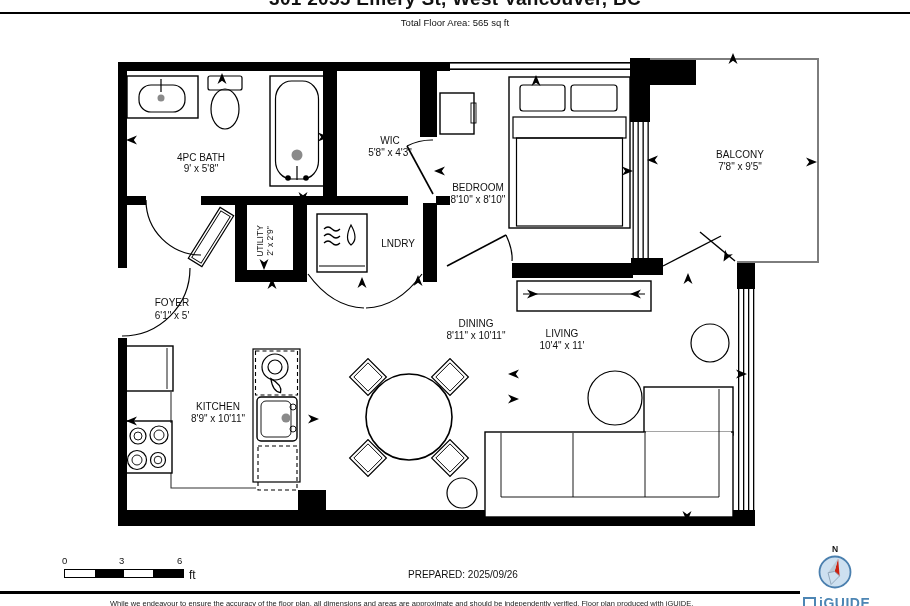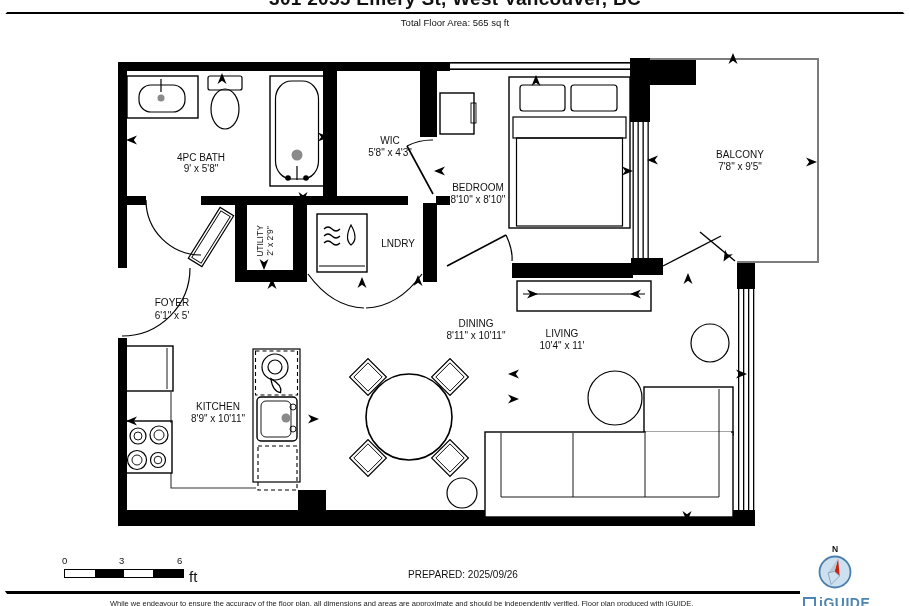--- a/index.html
+++ b/index.html
@@ -1,17 +1,17 @@
 <!DOCTYPE html>
 <html><head>
 <meta charset="utf-8">
 <style>
   html,body{margin:0;padding:0;background:#ffffff;}
   .page{position:relative;width:910px;height:606px;background:#fff;overflow:hidden;
-        font-family:"Liberation Sans",sans-serif;color:#111;border-radius:32px;}
+        font-family:"Liberation Sans",sans-serif;color:#111;}
   .title{position:absolute;top:-12px;left:0;right:0;text-align:center;
          font-size:19px;font-weight:bold;letter-spacing:.3px;white-space:nowrap;}
   .title-rule{position:absolute;top:12px;left:0;width:910px;height:2px;background:#000;}
   .subtitle{position:absolute;top:17px;left:0;right:0;text-align:center;font-size:9.5px;}
   .plan{position:absolute;top:0;left:0;}
   svg text{font-family:"Liberation Sans",sans-serif;font-size:10px;fill:#111;}
   svg .dim{font-size:10px;}
   svg .small{font-size:8.5px;}
   .w{fill:#000;stroke:none;}
   .ln{stroke:#000;fill:none;stroke-width:1.2;}
@@ -19,21 +19,21 @@
   .thin{stroke:#000;fill:none;stroke-width:0.9;}
   .dash{stroke:#000;fill:none;stroke-width:1.1;stroke-dasharray:4 3;}
   .gray{stroke:#7d7d7d;fill:none;stroke-width:2;}
   .cnt{stroke:#333;fill:none;stroke-width:1.1;}
   .fw{fill:#fff;stroke:#000;stroke-width:1.4;}
   .cam{fill:#000;stroke:none;}
   
   .scale-num{position:absolute;top:555px;font-size:9.5px;}
   .scale-bar{position:absolute;left:64px;top:569px;width:118px;height:7px;border:1px solid #000;
     background:linear-gradient(to right,#fff 0 25%,#000 25% 50%,#fff 50% 75%,#000 75% 100%);}
-  .scale-unit{position:absolute;left:189px;top:568px;font-size:15px;}
+  .scale-unit{position:absolute;left:189px;top:568px;font-size:12px;}
   .prepared{position:absolute;left:408px;top:569px;font-size:10px;}
   .compass{position:absolute;left:814px;top:543px;}
   .bottom-rule{position:absolute;left:0;top:591px;width:800px;height:2.5px;background:#000;}
   .disclaimer{position:absolute;left:110px;top:599px;font-size:7.5px;color:#1a1a1a;white-space:nowrap;}
   .brand{position:absolute;left:803px;top:595px;display:flex;align-items:flex-start;gap:3px;
          color:#4d86b4;font-weight:bold;font-size:14px;letter-spacing:.5px;}
   .brand-mark{width:9px;height:9px;border:2.5px solid #4d86b4;margin-top:2px;display:inline-block;}
 </style>
 </head>
 <body>

